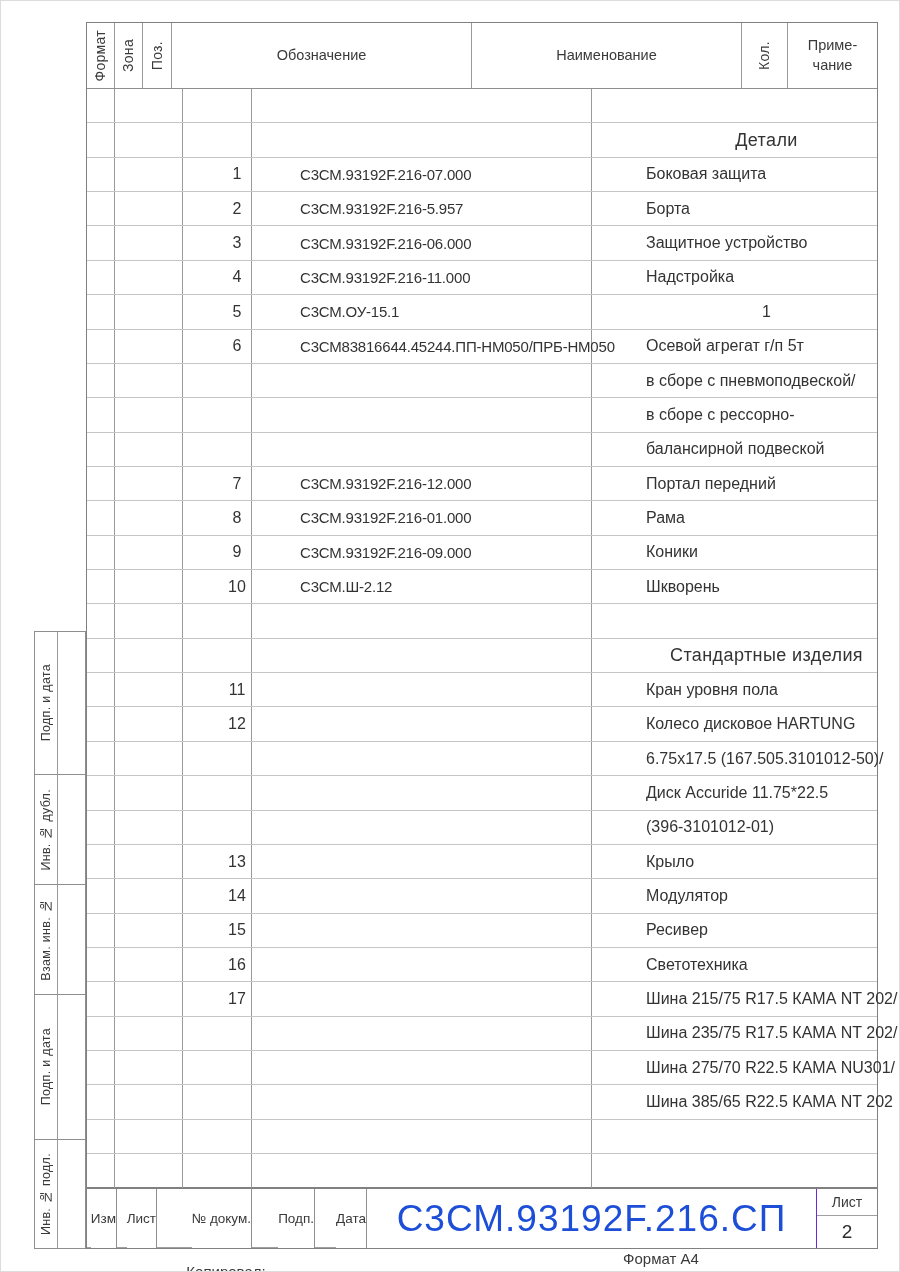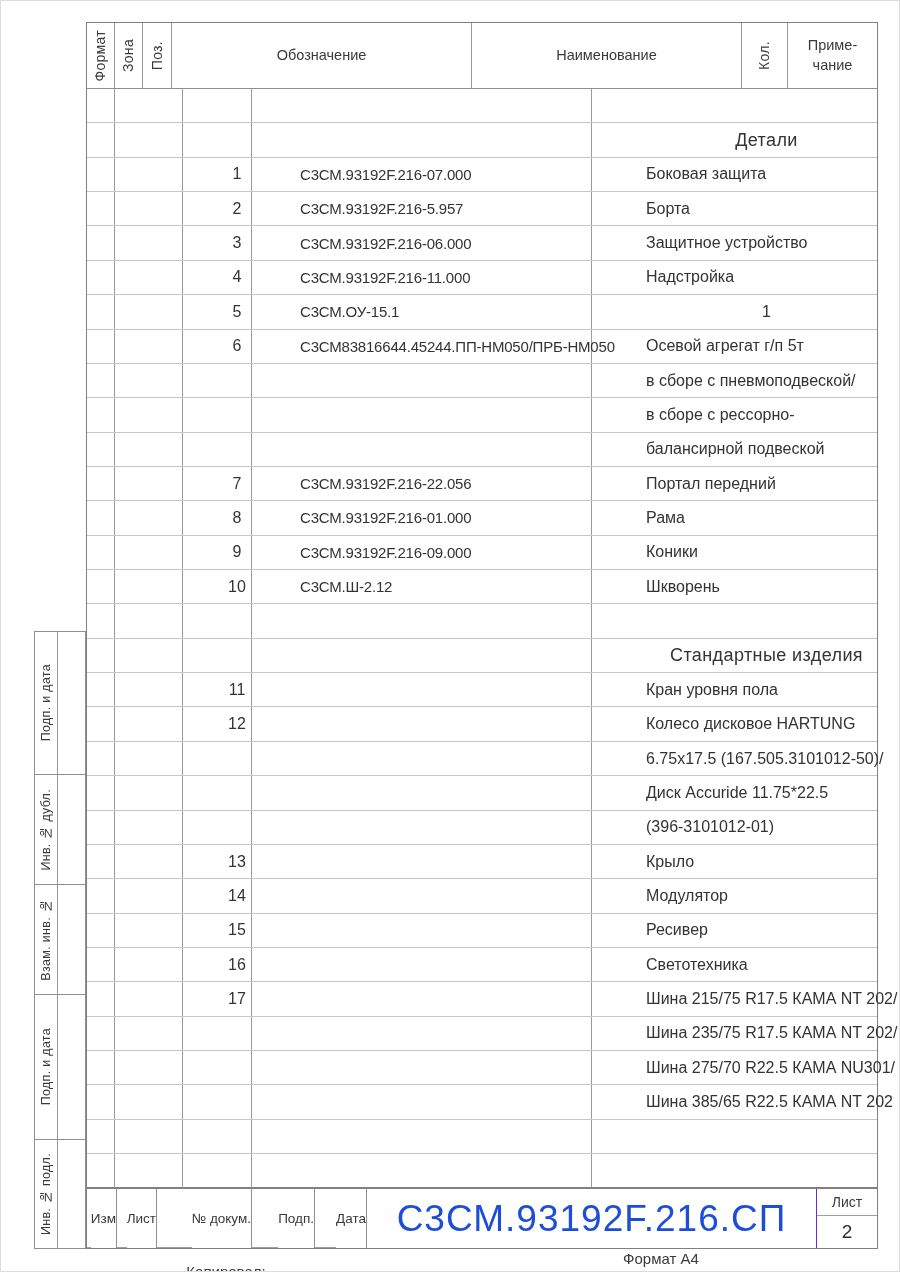--- a/index.html
+++ b/index.html
@@ -225,21 +225,21 @@
           <div class="scell cell-pos"></div>
           <div class="scell cell-designation"></div>
           <div class="scell cell-name">балансирной подвеской</div>
           <div class="scell cell-qty">2</div>
           <div class="scell cell-note"></div>
         </div>
         <div class="srow">
           <div class="scell cell-format"></div>
           <div class="scell cell-zone"></div>
           <div class="scell cell-pos">7</div>
-          <div class="scell cell-designation">С3СМ.93192F.216-22.056</div>
+          <div class="scell cell-designation">С3СМ.93192F.216-12.000</div>
           <div class="scell cell-name">Портал передний</div>
           <div class="scell cell-qty">1</div>
           <div class="scell cell-note"></div>
         </div>
         <div class="srow">
           <div class="scell cell-format"></div>
           <div class="scell cell-zone"></div>
           <div class="scell cell-pos">8</div>
           <div class="scell cell-designation">С3СМ.93192F.216-01.000</div>
           <div class="scell cell-name">Рама</div>

